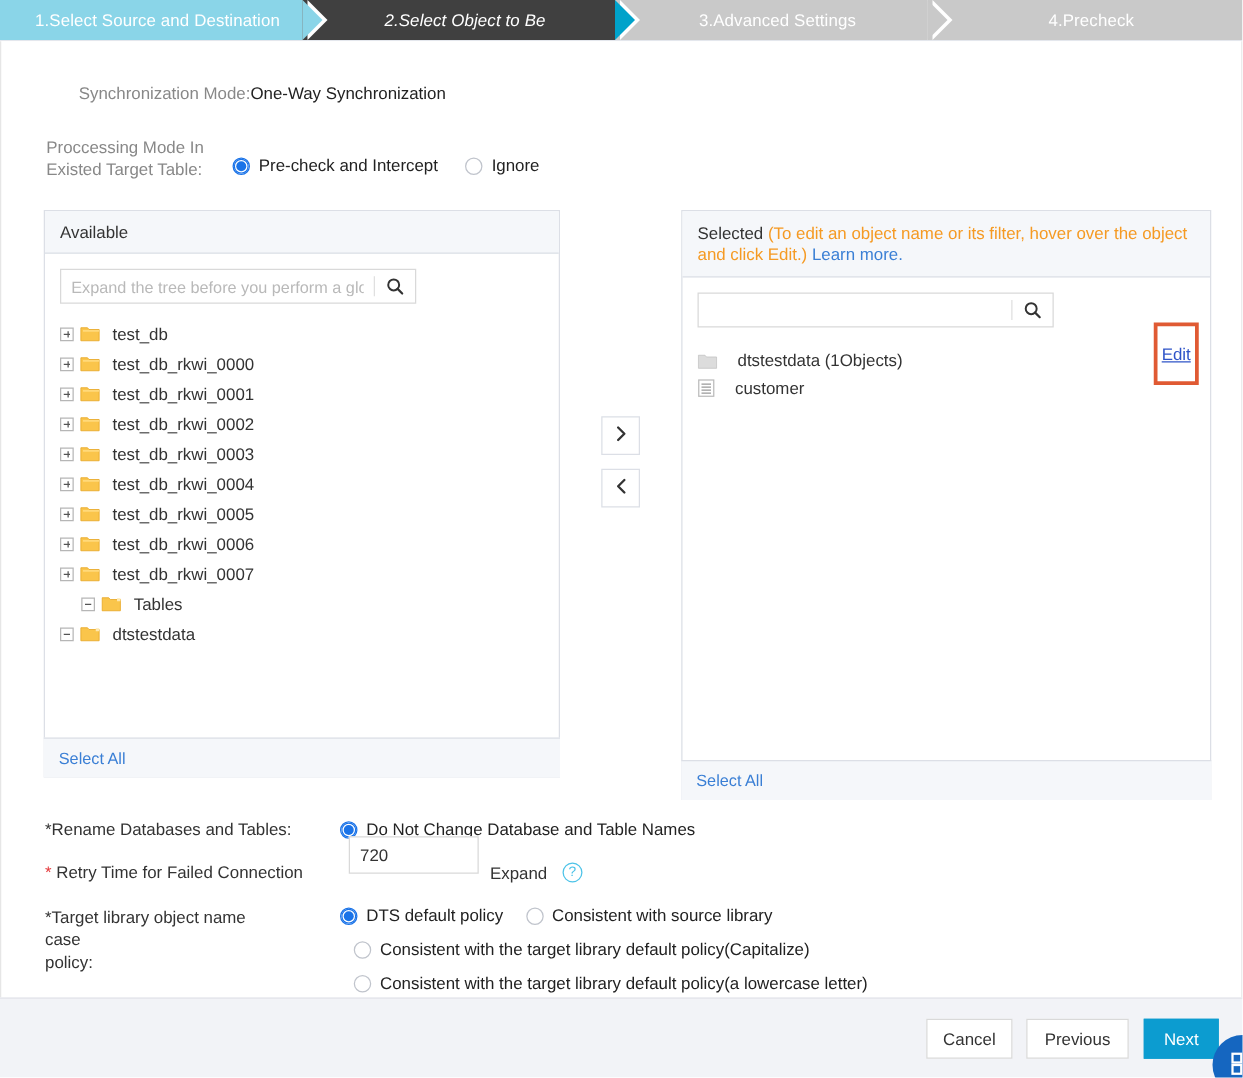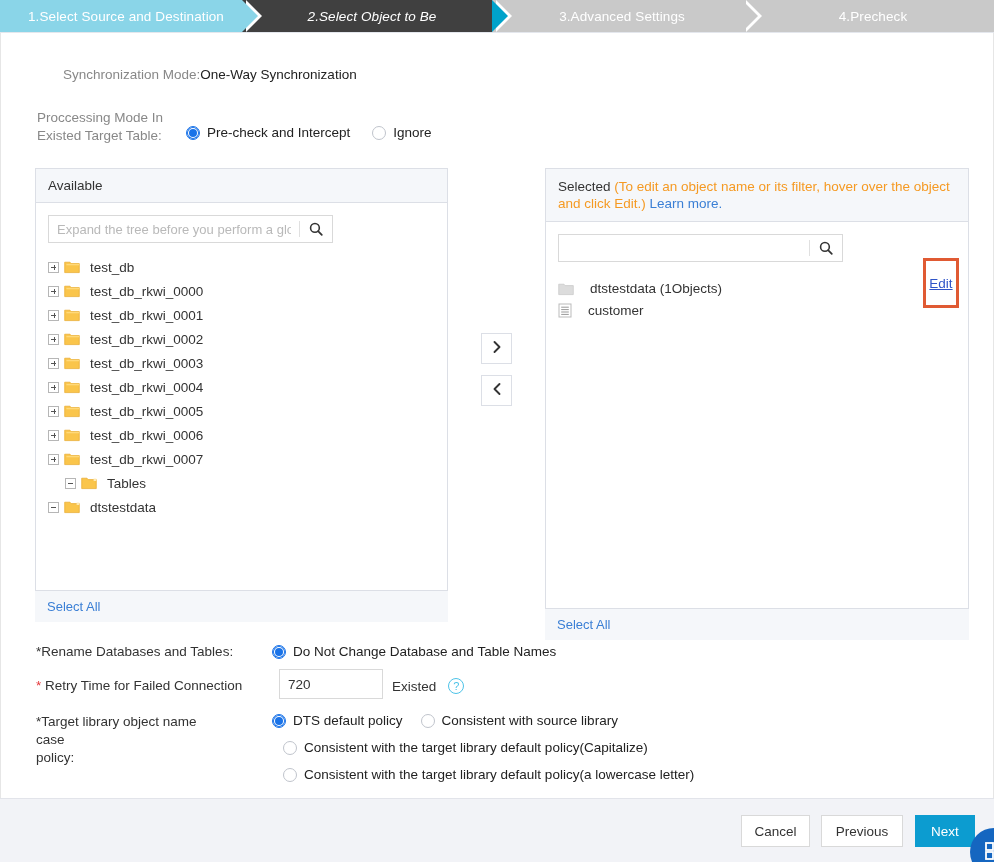--- a/index.html
+++ b/index.html
@@ -165,21 +165,21 @@
   
   .xbtn {
     position:absolute; width: 31px; height: 31px;
     border: 1px solid #dcdfe6; background:#fff;
     display:flex; align-items:center; justify-content:center; cursor:pointer;
   }
   #toRight { left: 481px; top: 333px; }
   #toLeft  { left: 481px; top: 375px; }
 
   
-  .frow { position: absolute; font-size: 13.5px; }
+  .frow { position: absolute; font-size: 13.5px; margin-top: 12px; }
   .star { color: #e4393c; }
   .ipt {
     border: 1px solid #d9d9d9; height: 30px; width: 104px;
     padding: 0 8px; font-size: 13.5px; color:#333; outline:none;
     font-family:"Liberation Sans", sans-serif; background:#fff;
   }
   .qmark {
     width:16px; height:16px; border-radius:50%; border:1px solid #4dc3e8;
     color:#4dc3e8; font-size:11px; display:inline-flex; align-items:center;
     justify-content:center; cursor:pointer; line-height:1;
@@ -453,21 +453,21 @@
       <span class="rdot on"></span>
       <span>Do Not Change Database and Table Names</span>
     </label>
   </div>
 
   <div class="frow" style="left:36px; top:678px;">
     <span class="star">*</span><span> Retry Time for Failed Connection</span>
   </div>
   <input class="ipt" style="position: absolute; left: 279px; top: 669px;" id="retryInput" value="720">
   <div class="frow" style="left:392px; top:678px; display:flex; align-items:center; gap:12px;">
-    <span>Existed</span>
+    <span>Expand</span>
     <span class="qmark">?</span>
   </div>
 
   <div class="frow" style="left:36px; top:713px; width:170px; line-height:18px;">
     <div>*Target library object name case</div>
     <div>policy:</div>
   </div>
   <div class="frow" style="left:272px; top:713px; display:flex; align-items:center; gap:18px;">
     <label class="radio">
       <span class="rdot on"></span>

